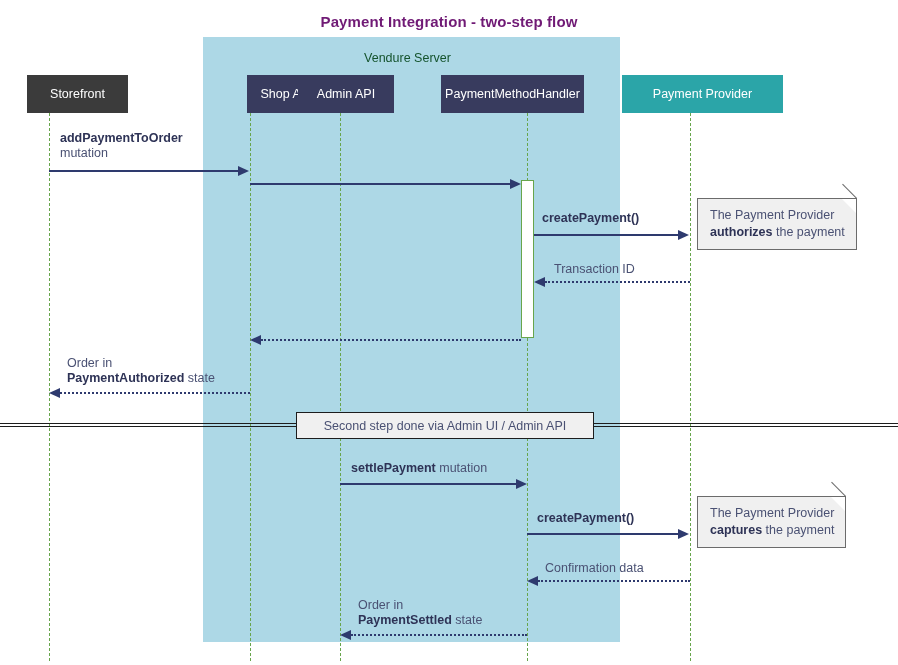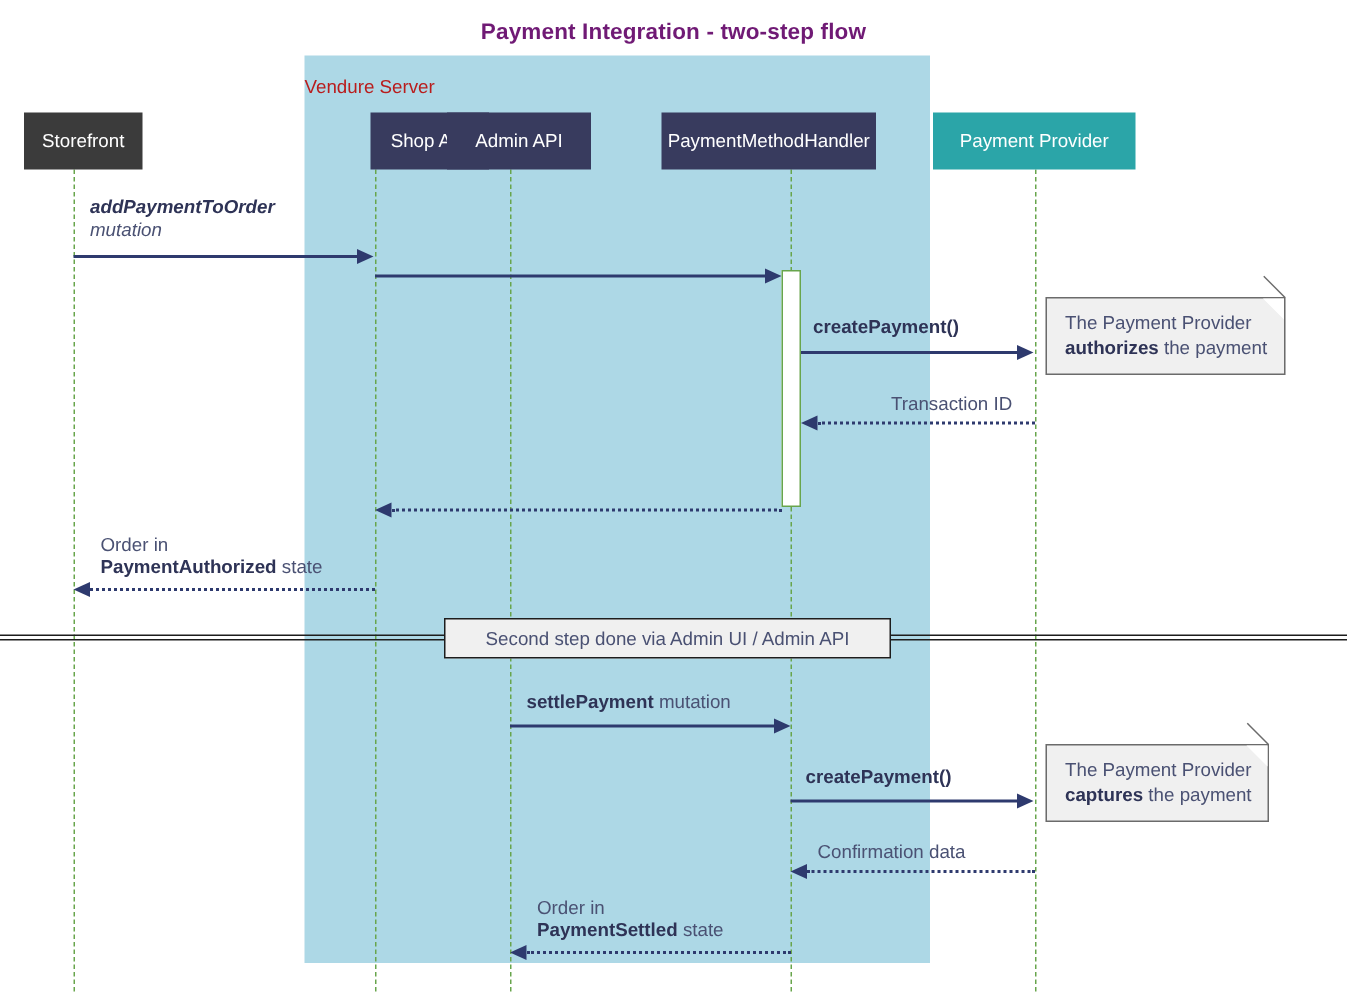--- a/index.html
+++ b/index.html
@@ -36,23 +36,23 @@
     left: 203px;
     top: 37px;
     width: 417px;
     height: 605px;
     background: #ADD8E6;
   }
   .group-label {
     left: 203px;
     top: 51px;
     width: 409px;
-    text-align: left;
-    font-size: 12.5px;
-    color: #b91c1c;
+    text-align: center;
+    font-size: 12.5px;
+    color: #14532d;
   }
 
   
   .lifeline {
     width: 0;
     border-left: 1.6px dashed #68a54c;
     top: 113px;
     height: 548px;
   }
 
@@ -163,55 +163,55 @@
   <div class="abs group-label">Vendure Server</div>
 
   <div class="abs diagram-title">Payment Integration - two-step flow</div>
 
   <div class="abs lifeline" style="left:49px;"></div>
   <div class="abs lifeline" style="left:250px;"></div>
   <div class="abs lifeline" style="left:340px;"></div>
   <div class="abs lifeline" style="left:527px;"></div>
   <div class="abs lifeline" style="left:690px;"></div>
 
-  <div class="abs participant p-dark" style="left:16px;  width:79px;">
+  <div class="abs participant p-dark" style="left:27px;  width:101px;">
     <span>Storefront</span>
   </div>
   <div class="abs participant p-navy" style="left:210px; width:79px;margin-left:37px;">
     <span>Shop API</span>
   </div>
   <div class="abs participant p-navy" style="left:298px; width:96px;">
     <span>Admin API</span>
   </div>
   <div class="abs participant p-navy" style="left:441px; width:143px;">
     <span>PaymentMethodHandler</span>
   </div>
-  <div class="abs participant p-teal" style="left:622px; width:135px;">
+  <div class="abs participant p-teal" style="left:622px; width:161px;">
     <span>Payment Provider</span>
   </div>
 
   <div class="abs activation" style="left:521px; top:180px; height:158px;"></div>
 
-  <div class="abs msg-label" style="left:60px; top:131px;font-style:italic;">
+  <div class="abs msg-label" style="left:60px; top:131px;">
     <span class="lab-line"><b>addPaymentToOrder</b></span>
     <span class="lab-line">mutation</span>
   </div>
   <div class="abs msg-line" style="left:49px; top:170px; width:189px;"></div>
   <div class="abs arrow-head arrow-right" style="left:238px; top:166px;"></div>
 
   <div class="abs msg-line" style="left:250px; top:183px; width:261px;"></div>
   <div class="abs arrow-head arrow-right" style="left:510px; top:179px;"></div>
 
   <div class="abs msg-label" style="left:542px; top:211px;">
     <span class="lab-line"><b>createPayment()</b></span>
   </div>
   <div class="abs msg-line" style="left:534px; top:234px; width:144px;"></div>
   <div class="abs arrow-head arrow-right" style="left:678px; top:230px;"></div>
 
-  <div class="abs msg-label" style="left:554px; top:262px;margin-left:40px;">
+  <div class="abs msg-label" style="left:554px; top:262px;">
     <span class="lab-line">Transaction ID</span>
   </div>
   <div class="abs msg-line dotted" style="left:545px; top:281px; width:145px;"></div>
   <div class="abs arrow-head arrow-left" style="left:534px; top:277px;"></div>
 
   <div class="abs msg-line dotted" style="left:261px; top:339px; width:260px;"></div>
   <div class="abs arrow-head arrow-left" style="left:250px; top:335px;"></div>
 
   <div class="abs msg-label" style="left:67px; top:356px;">
     <span class="lab-line">Order in</span>

